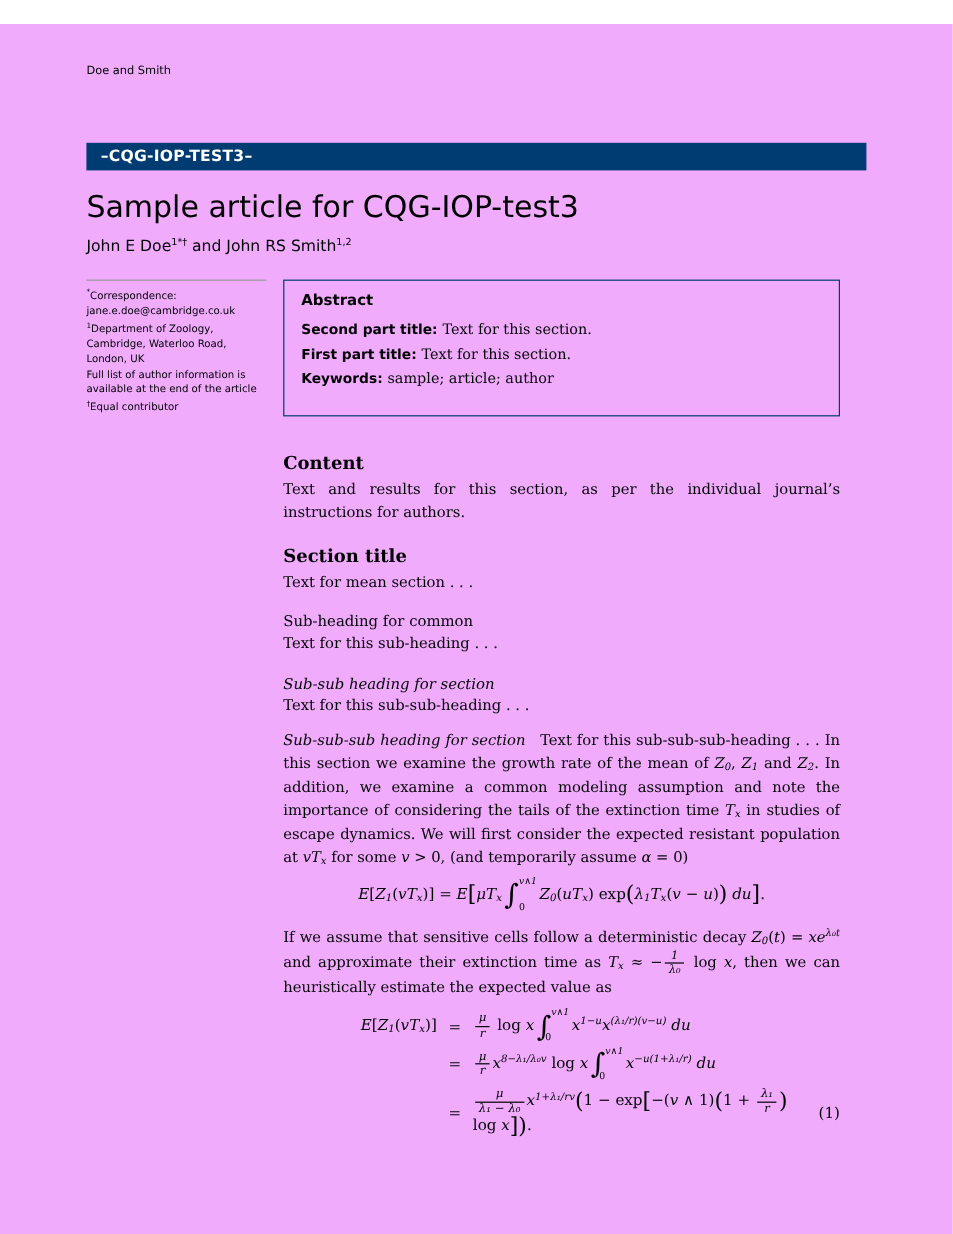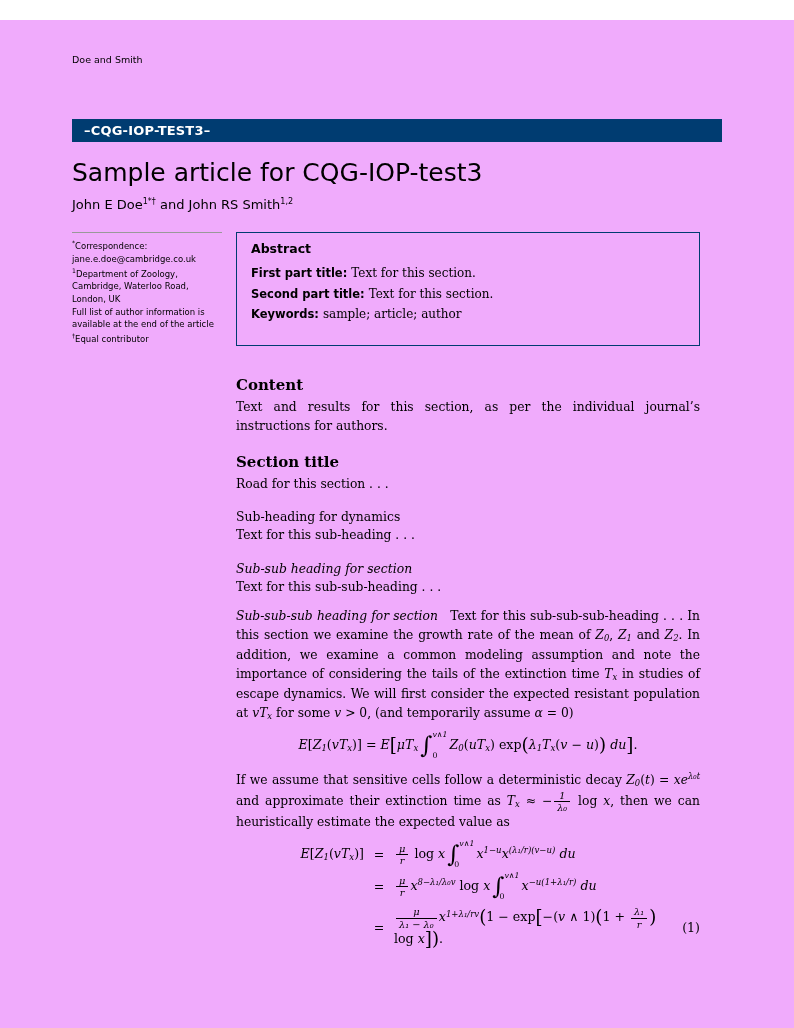--- a/index.html
+++ b/index.html
@@ -96,37 +96,37 @@
       <div class="sb-line"><span class="mr">Cambridge, Waterloo Road,</span></div>
       <div class="sb-line"><span class="mr">London, UK</span></div>
       <div class="sb-line"><span class="mr">Full list of author information is</span></div>
       <div class="sb-line"><span class="mr">available at the end of the article</span></div>
       <div class="sb-line"><span class="msup">†</span><span class="mr">Equal contributor</span></div>
     </aside>
 
     <section class="abstract">
       <h2 class="abs-head">Abstract</h2>
       <div class="abs-item">
-        <span class="abs-label">First part title:</span><span class="abs-text">Text for this section.</span>
+        <span class="abs-label">Second part title:</span><span class="abs-text">Text for this section.</span>
       </div>
       <div class="abs-item">
-        <span class="abs-label">Second part title:</span><span class="abs-text">Text for this section.</span>
+        <span class="abs-label">First part title:</span><span class="abs-text">Text for this section.</span>
       </div>
       <div class="abs-item">
         <span class="abs-label">Keywords:</span><span class="abs-text">sample; article; author</span>
       </div>
     </section>
   </div>
 
   <main class="article">
       <h2 class="sec">Content</h2>
       <p class="body-p">Text and results for this section, as per the individual journal’s instructions for authors.</p>
       <h2 class="sec">Section title</h2>
-      <p class="body-p">Road for this section . . .</p>
-      <p class="subhead">Sub-heading for dynamics</p>
+      <p class="body-p">Text for mean section . . .</p>
+      <p class="subhead">Sub-heading for common</p>
       <p class="body-p">Text for this sub-heading . . .</p>
       <p class="subsub">Sub-sub heading for section</p>
       <p class="body-p">Text for this sub-sub-heading . . .</p>
       <p class="body-p"><span class="mi">Sub-sub-sub heading for section</span><span class="mr"> Text for this sub-sub-sub-heading . . . In this section we examine the growth rate of the mean of </span><span class="mi">Z</span><span class="msub">0</span><span class="mr">, </span><span class="mi">Z</span><span class="msub">1</span><span class="mr"> and </span><span class="mi">Z</span><span class="msub">2</span><span class="mr">. In addition, we examine a common modeling assumption and note the importance of considering the tails of the extinction time </span><span class="mi">T</span><span class="msub">x</span><span class="mr"> in studies of escape dynamics. We will first consider the expected resistant population at </span><span class="mi">vT</span><span class="msub">x</span><span class="mr"> for some </span><span class="mi">v</span><span class="mr"> &gt; 0, (and temporarily assume </span><span class="mi">α</span><span class="mr"> = 0)</span></p>
       <div class="disp-eq"><span class="mi">E</span><span class="mr">[</span><span class="mi">Z</span><span class="msub">1</span><span class="mr">(</span><span class="mi">vT</span><span class="msub">x</span><span class="mr">)</span><span class="mr">] = </span><span class="mi">E</span><span class="mbig">[</span><span class="mi">μT</span><span class="msub">x</span><span class="intwrap"><span class="intg">∫</span><span class="ilim"><span class="ihi">v∧1</span><span class="ilo">0</span></span></span><span class="mi">Z</span><span class="msub">0</span><span class="mr">(</span><span class="mi">uT</span><span class="msub">x</span><span class="mr">) exp</span><span class="mbig">(</span><span class="mi">λ</span><span class="msub">1</span><span class="mi">T</span><span class="msub">x</span><span class="mr">(</span><span class="mi">v</span><span class="mr"> − </span><span class="mi">u</span><span class="mr">)</span><span class="mbig">)</span><span class="mr"> </span><span class="mi">du</span><span class="mbig">]</span><span class="mr">.</span></div>
       <p class="body-p"><span class="mr">If we assume that sensitive cells follow a deterministic decay </span><span class="mi">Z</span><span class="msub">0</span><span class="mr">(</span><span class="mi">t</span><span class="mr">) = </span><span class="mi">xe</span><span class="msup">λ₀t</span><span class="mr"> and approximate their extinction time as </span><span class="mi">T</span><span class="msub">x</span><span class="mr"> ≈ −</span><span class="frac">
           <span class="fn">1</span>
           <span class="fd">λ₀</span>
         </span><span class="mr"> log </span><span class="mi">x</span><span class="mr">, then we can heuristically estimate the expected value as</span></p>
       <div class="eqalign">

